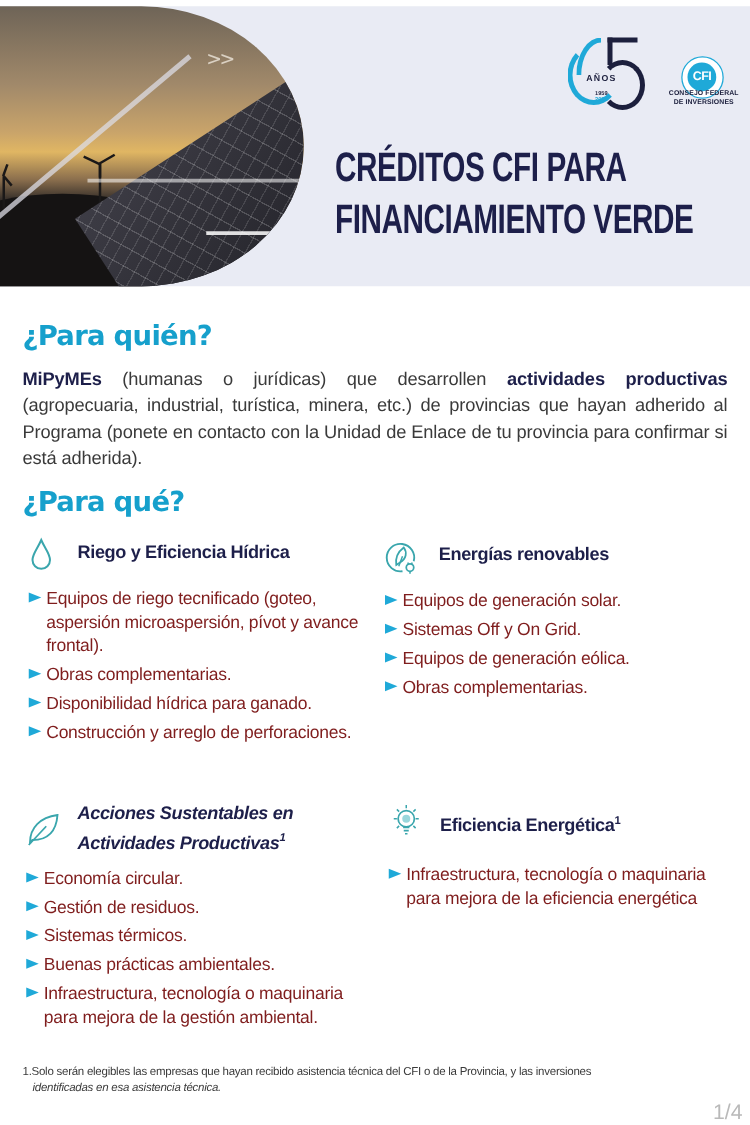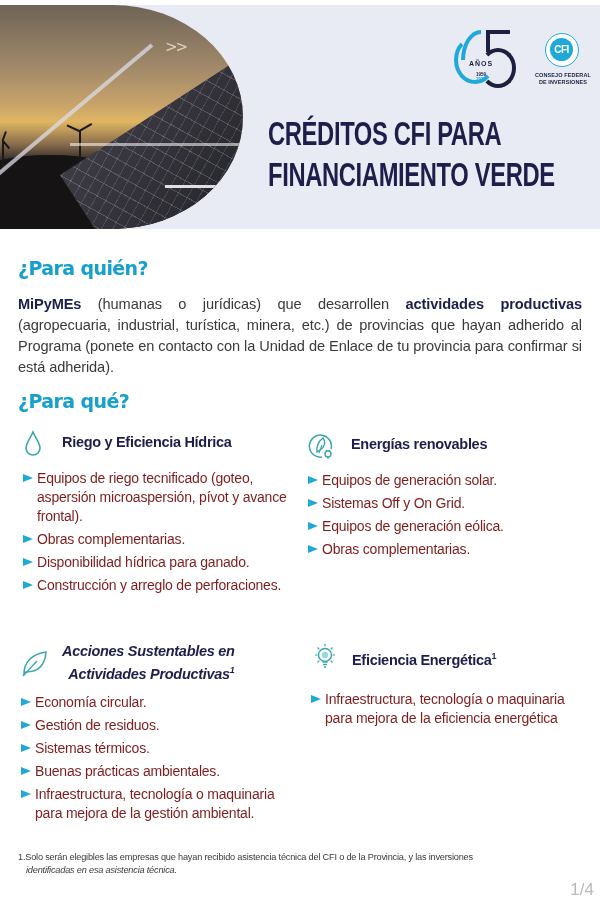--- a/index.html
+++ b/index.html
@@ -62,56 +62,56 @@
       position: absolute; left: 15px; top: 30px; font-size: 7px; font-weight: bold; color: #1c1f3d; letter-spacing: 1px;
     }
     .logo65 .years {
       position: absolute; left: 22px; top: 42px; font-size: 4.5px; line-height: 5px; color: #1c1f3d; text-align: center; font-weight: bold;
     }
     .logo65 .years span { display: block; }
     .logo65 .years .y2 { color: #1fa9d8; }
 
     .logo-cfi { position: absolute; left: 530px; top: 24px; width: 66px; height: 62px; text-align: center; }
     .logo-cfi .ring {
-      position: absolute; left: 15px; top: 4px; width: 34px; height: 34px; border-radius: 50%;
+      position: absolute; left: 15px; top: 16px; width: 34px; height: 34px; border-radius: 50%;
       border: 1.5px solid #1fa9d8; background: #fff;
     }
     .logo-cfi .disc {
       position: absolute; left: 4px; top: 4px; width: 23px; height: 23px; border-radius: 50%;
       background: #1fa9d8; color: #fff; font-weight: bold; font-size: 10px; line-height: 23px; text-align: center;
       font-family: "Liberation Sans Narrow", "Liberation Sans", sans-serif; letter-spacing: -0.5px;
     }
     .logo-cfi .name {
       position: absolute; left: 0; top: 43px; width: 66px; font-size: 5.5px; line-height: 7px; font-weight: bold;
       color: #1c1f3d; letter-spacing: 0.1px;
     }
 
     .title {
       position: absolute; left: 268px; top: 108px; color: #1d1f4a;
       font-family: "Liberation Sans", sans-serif; font-weight: bold; font-size: 33px; line-height: 41px;
       transform: scaleX(0.72); transform-origin: left top; letter-spacing: -0.5px; white-space: nowrap;
     }
     .title span { display: block; }
 
     .h2 {
-      position: absolute; left: 18px; color: #16a0cc; font-weight: bold; font-size: 19px;
+      position: absolute; left: 18px; color: #16a0cc; font-weight: bold; font-size: 22px;
       font-family: "DejaVu Sans", sans-serif; letter-spacing: -0.6px;
     }
     .intro {
       position: absolute; left: 18px; top: 294px; width: 564px; font-size: 14.6px; line-height: 21px;
       color: #3a3a3a; text-align: justify; letter-spacing: -0.1px;
     }
     .intro b { color: #1d1f4a; }
 
     .cat { position: absolute; }
     .cat-head { position: relative; height: 40px; }
     .cat-icon { position: absolute; left: 0; top: 0; width: 30px; height: 30px; }
     .cat-title {
       position: absolute; left: 44px; top: 4px; font-weight: bold; font-size: 14.5px; line-height: 19px;
-      color: #1d1f4a; letter-spacing: -0.3px; text-align: right;
+      color: #1d1f4a; letter-spacing: -0.3px;
     }
     .cat-title sup { font-size: 9px; }
     ul.bullets { list-style: none; }
     ul.bullets li {
       position: relative; padding-left: 15px; font-size: 14px; line-height: 19px; color: #7f1d1d; margin-bottom: 4px;
       letter-spacing: -0.2px;
     }
     ul.bullets li::before {
       content: ""; position: absolute; left: 1px; top: 5px; width: 0; height: 0;
       border-top: 4.5px solid transparent; border-bottom: 4.5px solid transparent; border-left: 10px solid #1fa9d8;

